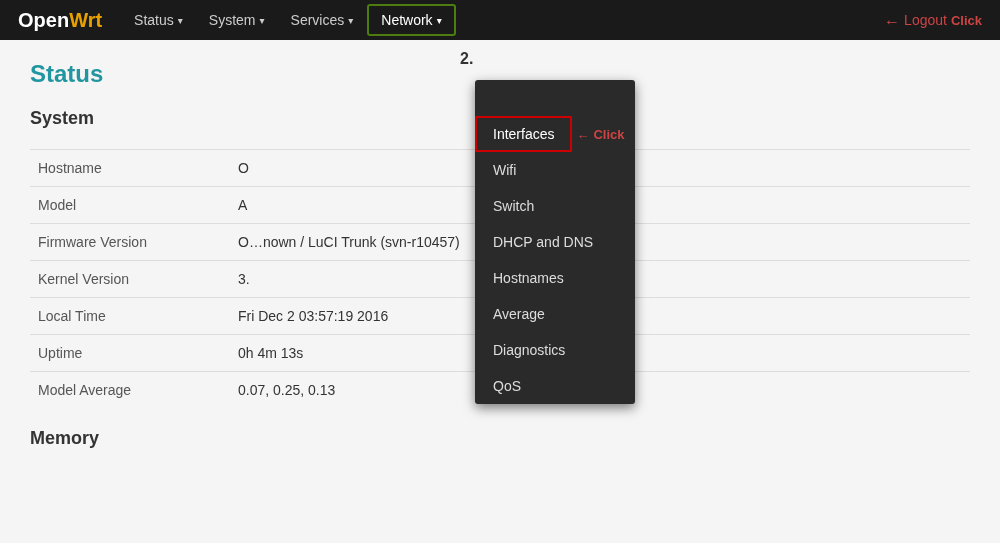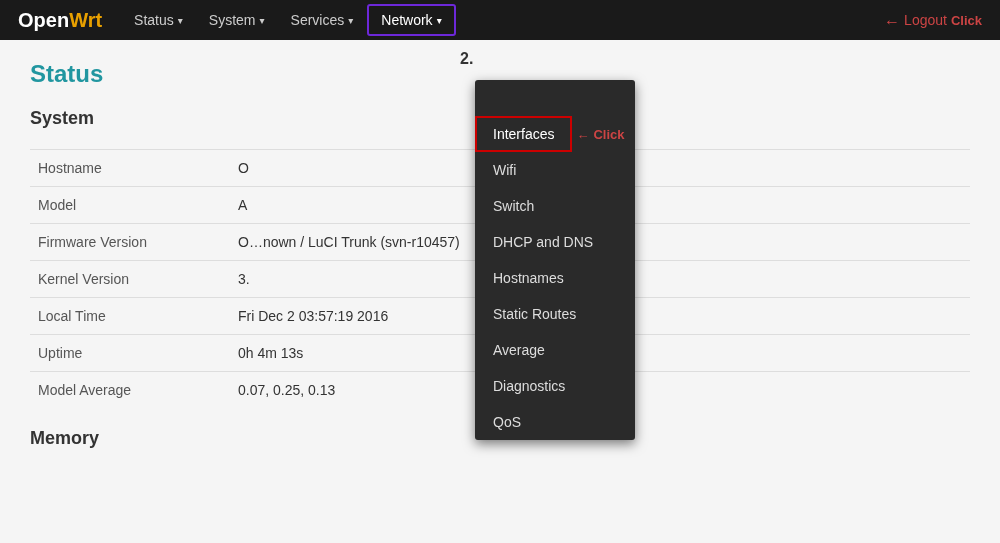--- a/index.html
+++ b/index.html
@@ -31,21 +31,21 @@
       color: #ccc;
       padding: 6px 12px;
       cursor: pointer;
       font-size: 14px;
       display: flex;
       align-items: center;
       gap: 4px;
       border-radius: 3px;
     }
     .nav-item.active {
-      border: 2px solid #6d28d9;
+      border: 2px solid #4d7c0f;
       color: white;
     }
     .nav-item .dropdown-arrow {
       font-size: 10px;
     }
     .nav-logout {
       color: #c44;
       margin-left: auto;
       cursor: pointer;
     }
@@ -219,19 +219,18 @@
         <div class="dropdown-item highlighted">Interfaces</div>
         <span style="color:#c44;font-size:13px;font-weight:bold;display:flex;align-items:center;gap:4px;margin-left:4px;">
           <span>←</span>
           <span>Click</span>
         </span>
       </div>
       <div class="dropdown-item">Wifi</div>
       <div class="dropdown-item">Switch</div>
       <div class="dropdown-item">DHCP and DNS</div>
       <div class="dropdown-item">Hostnames</div>
-      <div class="dropdown-item">Static Routes</div>
       <div class="dropdown-item">Average</div>
       <div class="dropdown-item">Diagnostics</div>
       <div class="dropdown-item">QoS</div>
     </div>
   </div>
 </div>
 
 </body></html>

